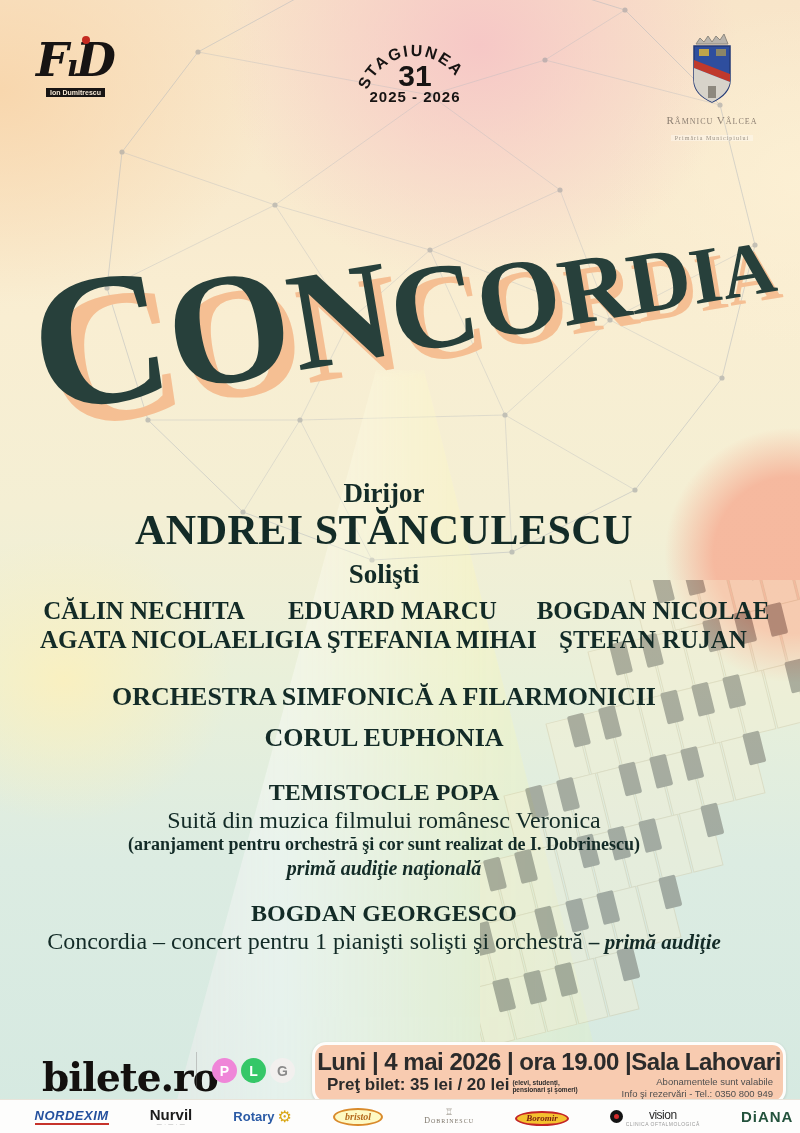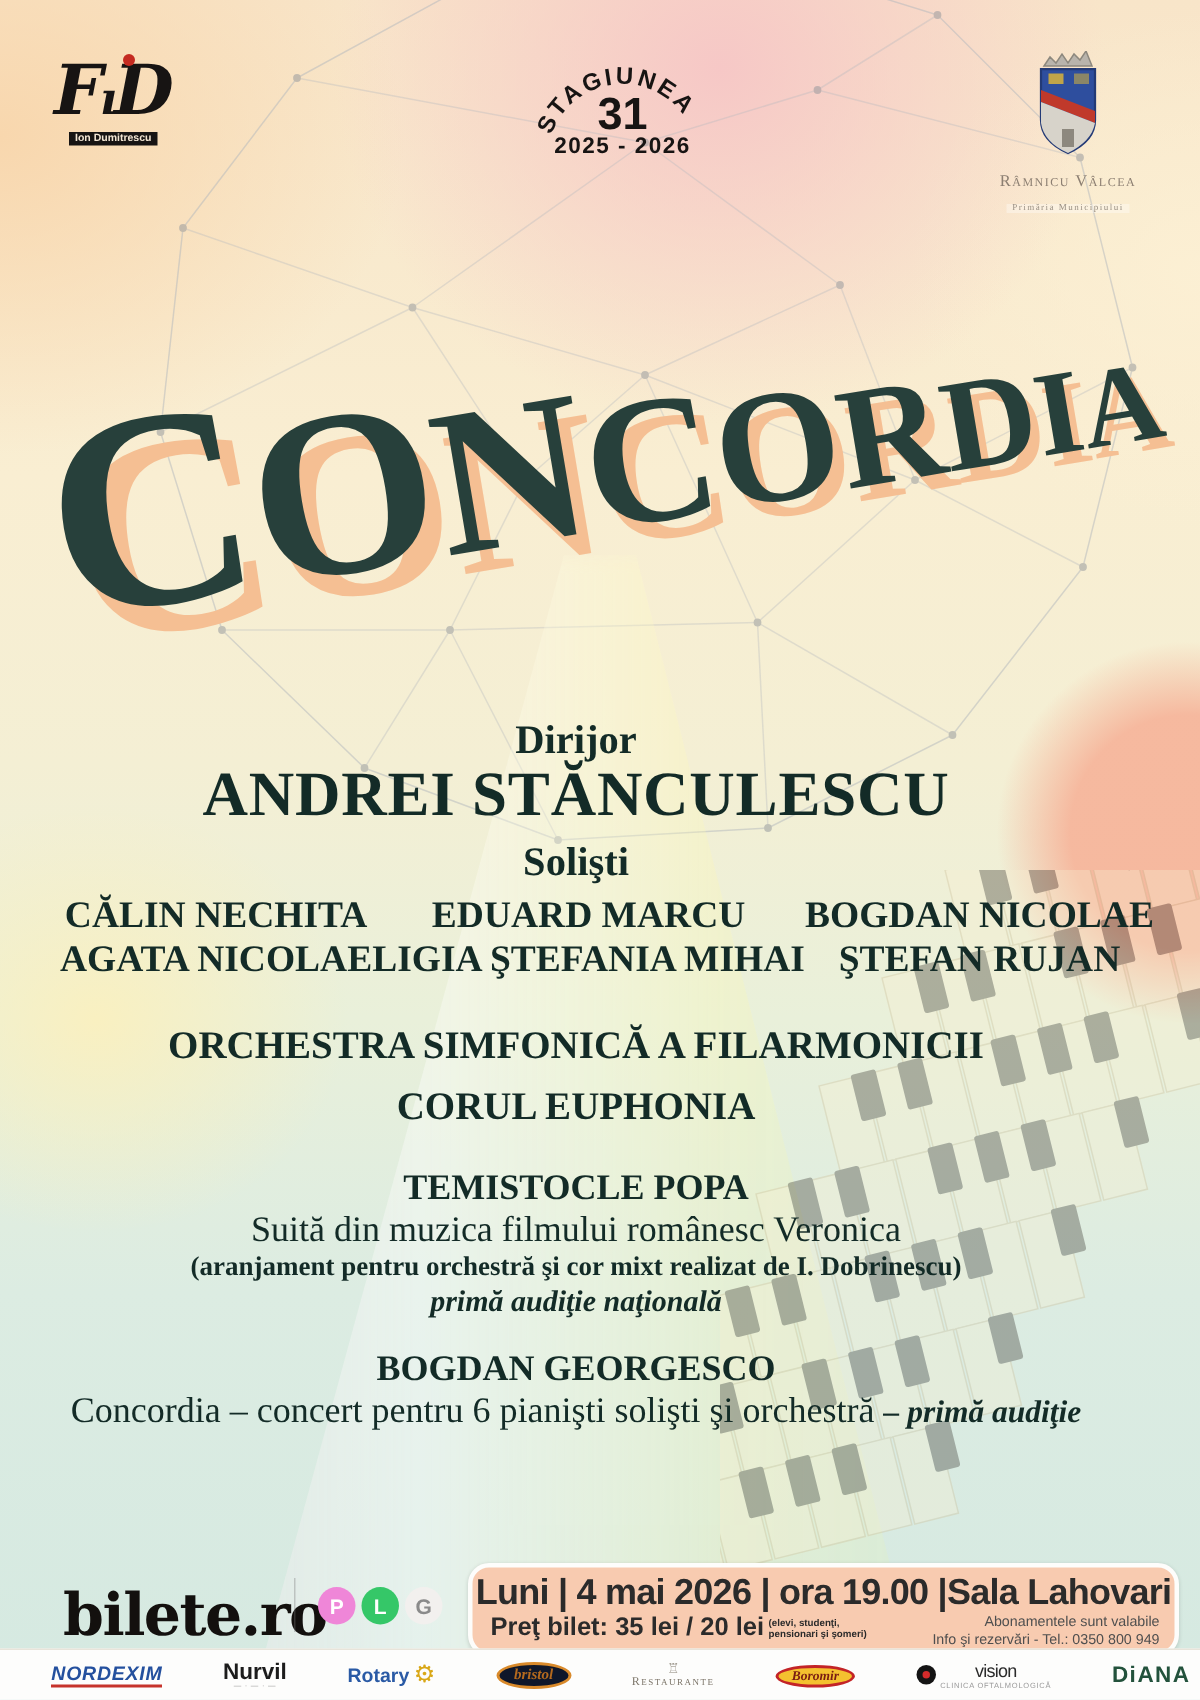--- a/index.html
+++ b/index.html
@@ -62,21 +62,21 @@
   
   #sponsors{position:absolute;left:0;bottom:0;width:800px;height:33px;background:#fdfdfc;border-top:1px solid #e8e4da;display:flex;align-items:center;justify-content:space-around;padding:0 14px;}
   .sp{text-align:center;line-height:1;}
   .sp .sub{font-size:5px;color:#9a9a9a;letter-spacing:.5px;font-family:"Liberation Sans",sans-serif;}
   #sp-nordexim .main{font-family:"Liberation Sans",sans-serif;font-weight:bold;font-style:italic;font-size:13px;color:#24509e;letter-spacing:.5px;}
   #sp-nordexim .line{height:2px;background:#c6332b;margin-top:1px;}
   #sp-nurvil .main{font-family:"Liberation Sans",sans-serif;font-weight:bold;font-size:15px;color:#1c1c1c;}
   #sp-rotary{display:flex;align-items:center;gap:3px;}
   #sp-rotary .main{font-family:"Liberation Sans",sans-serif;font-weight:bold;font-size:13px;color:#2a5aa5;}
   #sp-rotary .wheel{color:#d9a716;font-size:16px;}
-  #sp-bristol .oval{display:inline-block;border:2px solid #d98a2b;border-radius:50%;padding:2px 10px;color:#b56a1e;font-style:italic;font-weight:bold;font-size:10px;background:#0f172a;}
+  #sp-bristol .oval{display:inline-block;border:2px solid #d98a2b;border-radius:50%;padding:2px 10px;color:#b56a1e;font-style:italic;font-weight:bold;font-size:10px;background:#fef9c3;}
   #sp-rest .crest{font-size:9px;color:#8a8376;}
   #sp-rest .main{font-size:8px;color:#7d766a;font-variant:small-caps;letter-spacing:1px;}
   #sp-boromir .oval{display:inline-block;border:2px solid #c32427;border-radius:50%;padding:1px 9px;background:#f4c12f;color:#7a1d12;font-weight:bold;font-size:9px;font-style:italic;}
   #sp-vision{display:flex;align-items:center;gap:3px;}
   #sp-vision .eye{width:13px;height:13px;border-radius:50%;background:#141414;position:relative;}
   #sp-vision .eye:after{content:"";position:absolute;width:5px;height:5px;border-radius:50%;background:#d42b2b;left:4px;top:4px;}
   #sp-vision .main{font-family:"Liberation Sans",sans-serif;font-size:12px;color:#2b2b2b;letter-spacing:-0.5px;}
   #sp-diana .main{font-family:"Liberation Sans",sans-serif;font-weight:bold;font-size:15px;color:#23523c;letter-spacing:1px;}
   
   .shield{display:inline-block;}
@@ -327,27 +327,27 @@
         <div>ŞTEFAN RUJAN</div>
       </div>
     </div>
 
     <div class="h26 gap26">ORCHESTRA SIMFONICĂ A FILARMONICII</div>
     <div class="h26 gap10">CORUL EUPHONIA</div>
 
     <div class="gap26">
       <div class="h24">TEMISTOCLE POPA</div>
       <div class="b24">Suită din muzica filmului românesc Veronica</div>
-      <div class="b18">(aranjament pentru orchestră şi cor mixt realizat de I. Dobrinescu)</div>
+      <div class="b18">(aranjament pentru orchestră şi cor sunt realizat de I. Dobrinescu)</div>
       <div class="i20">primă audiţie naţională</div>
     </div>
 
     <div class="gap20">
       <div class="h24">BOGDAN GEORGESCO</div>
-      <div class="b24"><span>Concordia – concert pentru 6 pianişti solişti şi orchestră </span><span class="i21">– primă audiţie</span></div>
+      <div class="b24"><span>Concordia – concert pentru 1 pianişti solişti şi orchestră </span><span class="i21">– primă audiţie</span></div>
     </div>
 
   </div>
 
   <div id="footer">
     <div id="bilete">bilete.ro</div>
     <div id="plgdiv"></div>
     <div id="plg">
       <div class="c p">P</div>
       <div class="c l">L</div>
@@ -379,21 +379,21 @@
     </div>
     <div class="sp" id="sp-rotary">
       <span class="main">Rotary</span>
         <span class="wheel">⚙</span>
     </div>
     <div class="sp" id="sp-bristol">
       <span class="oval">bristol</span>
     </div>
     <div class="sp" id="sp-rest">
       <div class="crest">♖</div>
-      <div class="main">Restaurante</div>
+      <div class="main">Dobrinescu</div>
     </div>
     <div class="sp" id="sp-boromir">
       <span class="oval">Boromir</span>
     </div>
     <div class="sp" id="sp-vision">
       <span class="eye"></span>
       <span><span class="main">vision</span><div class="sub">CLINICA OFTALMOLOGICĂ</div></span>
     </div>
     <div class="sp" id="sp-diana">
       <div class="main">DiANA</div>

